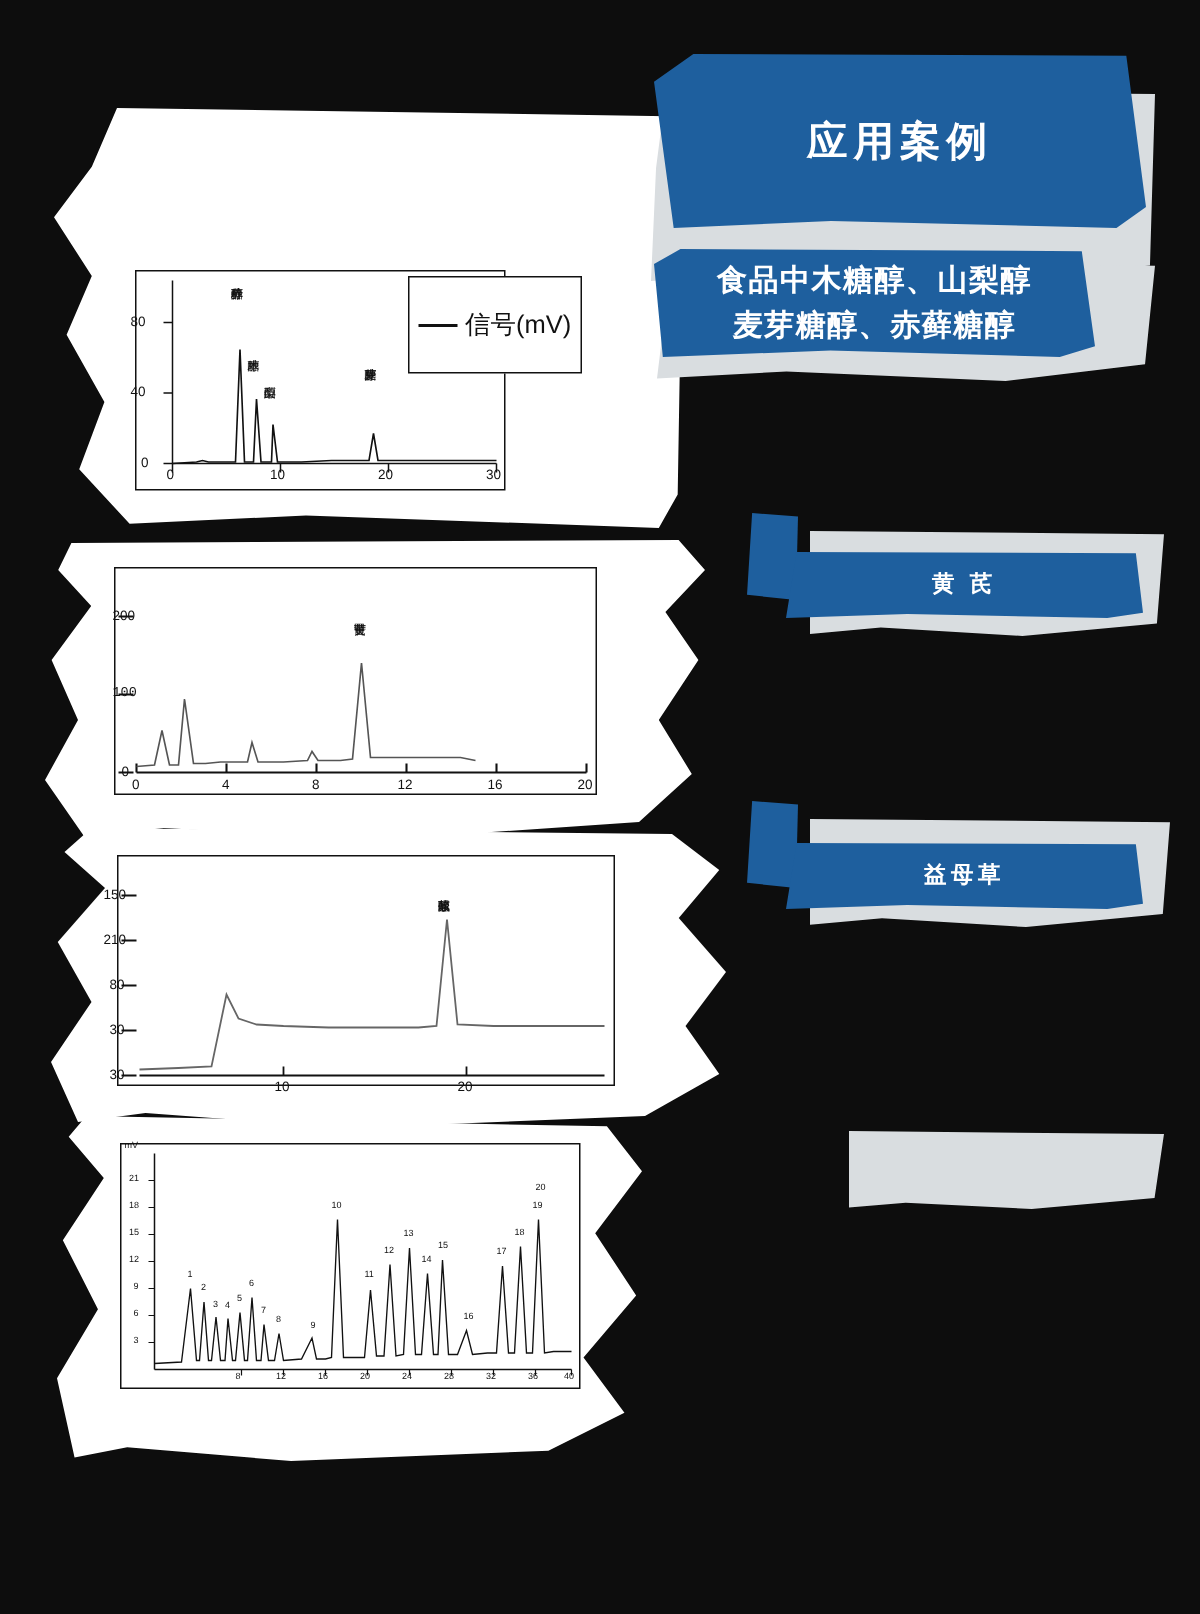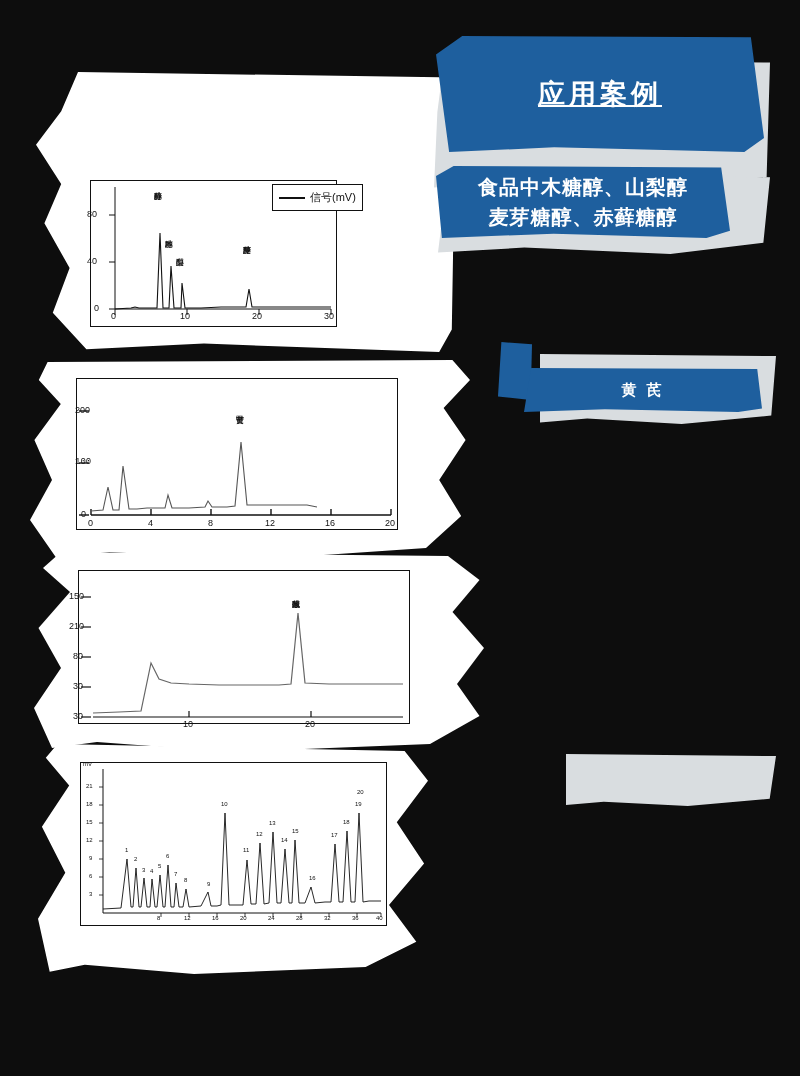--- a/index.html
+++ b/index.html
@@ -37,21 +37,21 @@
   
   .chart-box{position:absolute;border:1px solid #111;background:#fff;}
   .axis-label{position:absolute;font-size:9px;color:#111;font-family:"Liberation Sans",sans-serif;}
   .peak-label{
     position:absolute;font-size:8px;color:#111;
     writing-mode:vertical-rl;text-orientation:upright;
     letter-spacing:0px;line-height:1;
   }
   .legend-box{
     position:absolute;border:1px solid #111;background:#fff;
-    font-size:11px;color:#111;padding:5px 6px;display:flex;align-items:center;gap:5px;
+    font-size:17px;color:#111;padding:20px 6px;display:flex;align-items:center;gap:5px;
   }
   .legend-line{display:inline-block;width:26px;height:2px;background:#111;}
 
   
   .ribbon{position:absolute;}
   .ribbon .gray{
     position:absolute;background:#d9dde0;
   }
   .ribbon .blue{
     position:absolute;background:#1e5f9e;
@@ -217,21 +217,21 @@
     <div class="axis-label" style="left:250px;top:69px;font-size:6px;">17</div>
     <div class="axis-label" style="left:262px;top:56px;font-size:6px;">18</div>
     <div class="axis-label" style="left:274px;top:38px;font-size:6px;">19</div>
     <div class="axis-label" style="left:276px;top:26px;font-size:6px;">20</div>
   </div>
 
   <div class="ribbon" style="left:432px;top:36px;width:340px;height:140px;">
     <div class="gray" style="left:2px;top:24px;width:336px;height:130px;
       clip-path:polygon(3% 0%,100% 2%,99% 90%,60% 100%,20% 94%,0% 98%,1% 40%);"></div>
     <div class="blue r-title" style="left:4px;top:0px;width:328px;height:116px;
-      clip-path:polygon(8% 0%,96% 1%,100% 88%,94% 100%,36% 96%,4% 100%,0% 16%);text-decoration:underline;">应用案例</div>
+      clip-path:polygon(8% 0%,96% 1%,100% 88%,94% 100%,36% 96%,4% 100%,0% 16%);">应用案例</div>
   </div>
 
   <div class="ribbon" style="left:432px;top:166px;width:340px;height:90px;">
     <div class="gray" style="left:6px;top:8px;width:332px;height:80px;
       clip-path:polygon(2% 0%,100% 4%,98% 86%,70% 100%,26% 92%,0% 98%,2% 30%);"></div>
     <div class="blue r-sub" style="left:4px;top:0px;width:294px;height:72px;
       clip-path:polygon(6% 0%,97% 2%,100% 90%,92% 100%,40% 94%,2% 100%,0% 14%);">
       <span style="white-space:pre-line;">食品中木糖醇、山梨醇
 麦芽糖醇、赤藓糖醇</span>
     </div>
@@ -239,19 +239,27 @@
 
   <div class="ribbon" style="left:496px;top:340px;width:282px;height:90px;">
     <div class="gray" style="left:44px;top:14px;width:236px;height:70px;
       clip-path:polygon(0% 0%,100% 3%,98% 88%,60% 100%,20% 92%,0% 98%);"></div>
     <div class="blue" style="left:2px;top:2px;width:34px;height:58px;
       clip-path:polygon(10% 0%,100% 4%,96% 100%,0% 94%);"></div>
     <div class="blue r-mid" style="left:28px;top:28px;width:238px;height:44px;
       clip-path:polygon(3% 0%,98% 2%,100% 92%,90% 100%,34% 94%,0% 100%);">黄 芪</div>
   </div>
 
+  <div class="ribbon" style="left:496px;top:532px;width:282px;height:92px;">
+    <div class="gray" style="left:44px;top:14px;width:240px;height:72px;
+      clip-path:polygon(0% 0%,100% 3%,98% 88%,60% 100%,20% 92%,0% 98%);"></div>
+    <div class="blue" style="left:2px;top:2px;width:34px;height:58px;
+      clip-path:polygon(10% 0%,100% 4%,96% 100%,0% 94%);"></div>
+    <div class="blue r-mid" style="left:28px;top:30px;width:238px;height:44px;
+      clip-path:polygon(3% 0%,98% 2%,100% 92%,90% 100%,34% 94%,0% 100%);">益母草</div>
+  </div>
 
   <div class="ribbon" style="left:528px;top:742px;width:250px;height:70px;">
     <div class="gray" style="left:38px;top:12px;width:210px;height:52px;
       clip-path:polygon(0% 0%,100% 4%,97% 86%,58% 100%,18% 92%,0% 98%);"></div>
   </div>
 
 </div>
 
 </body></html>

